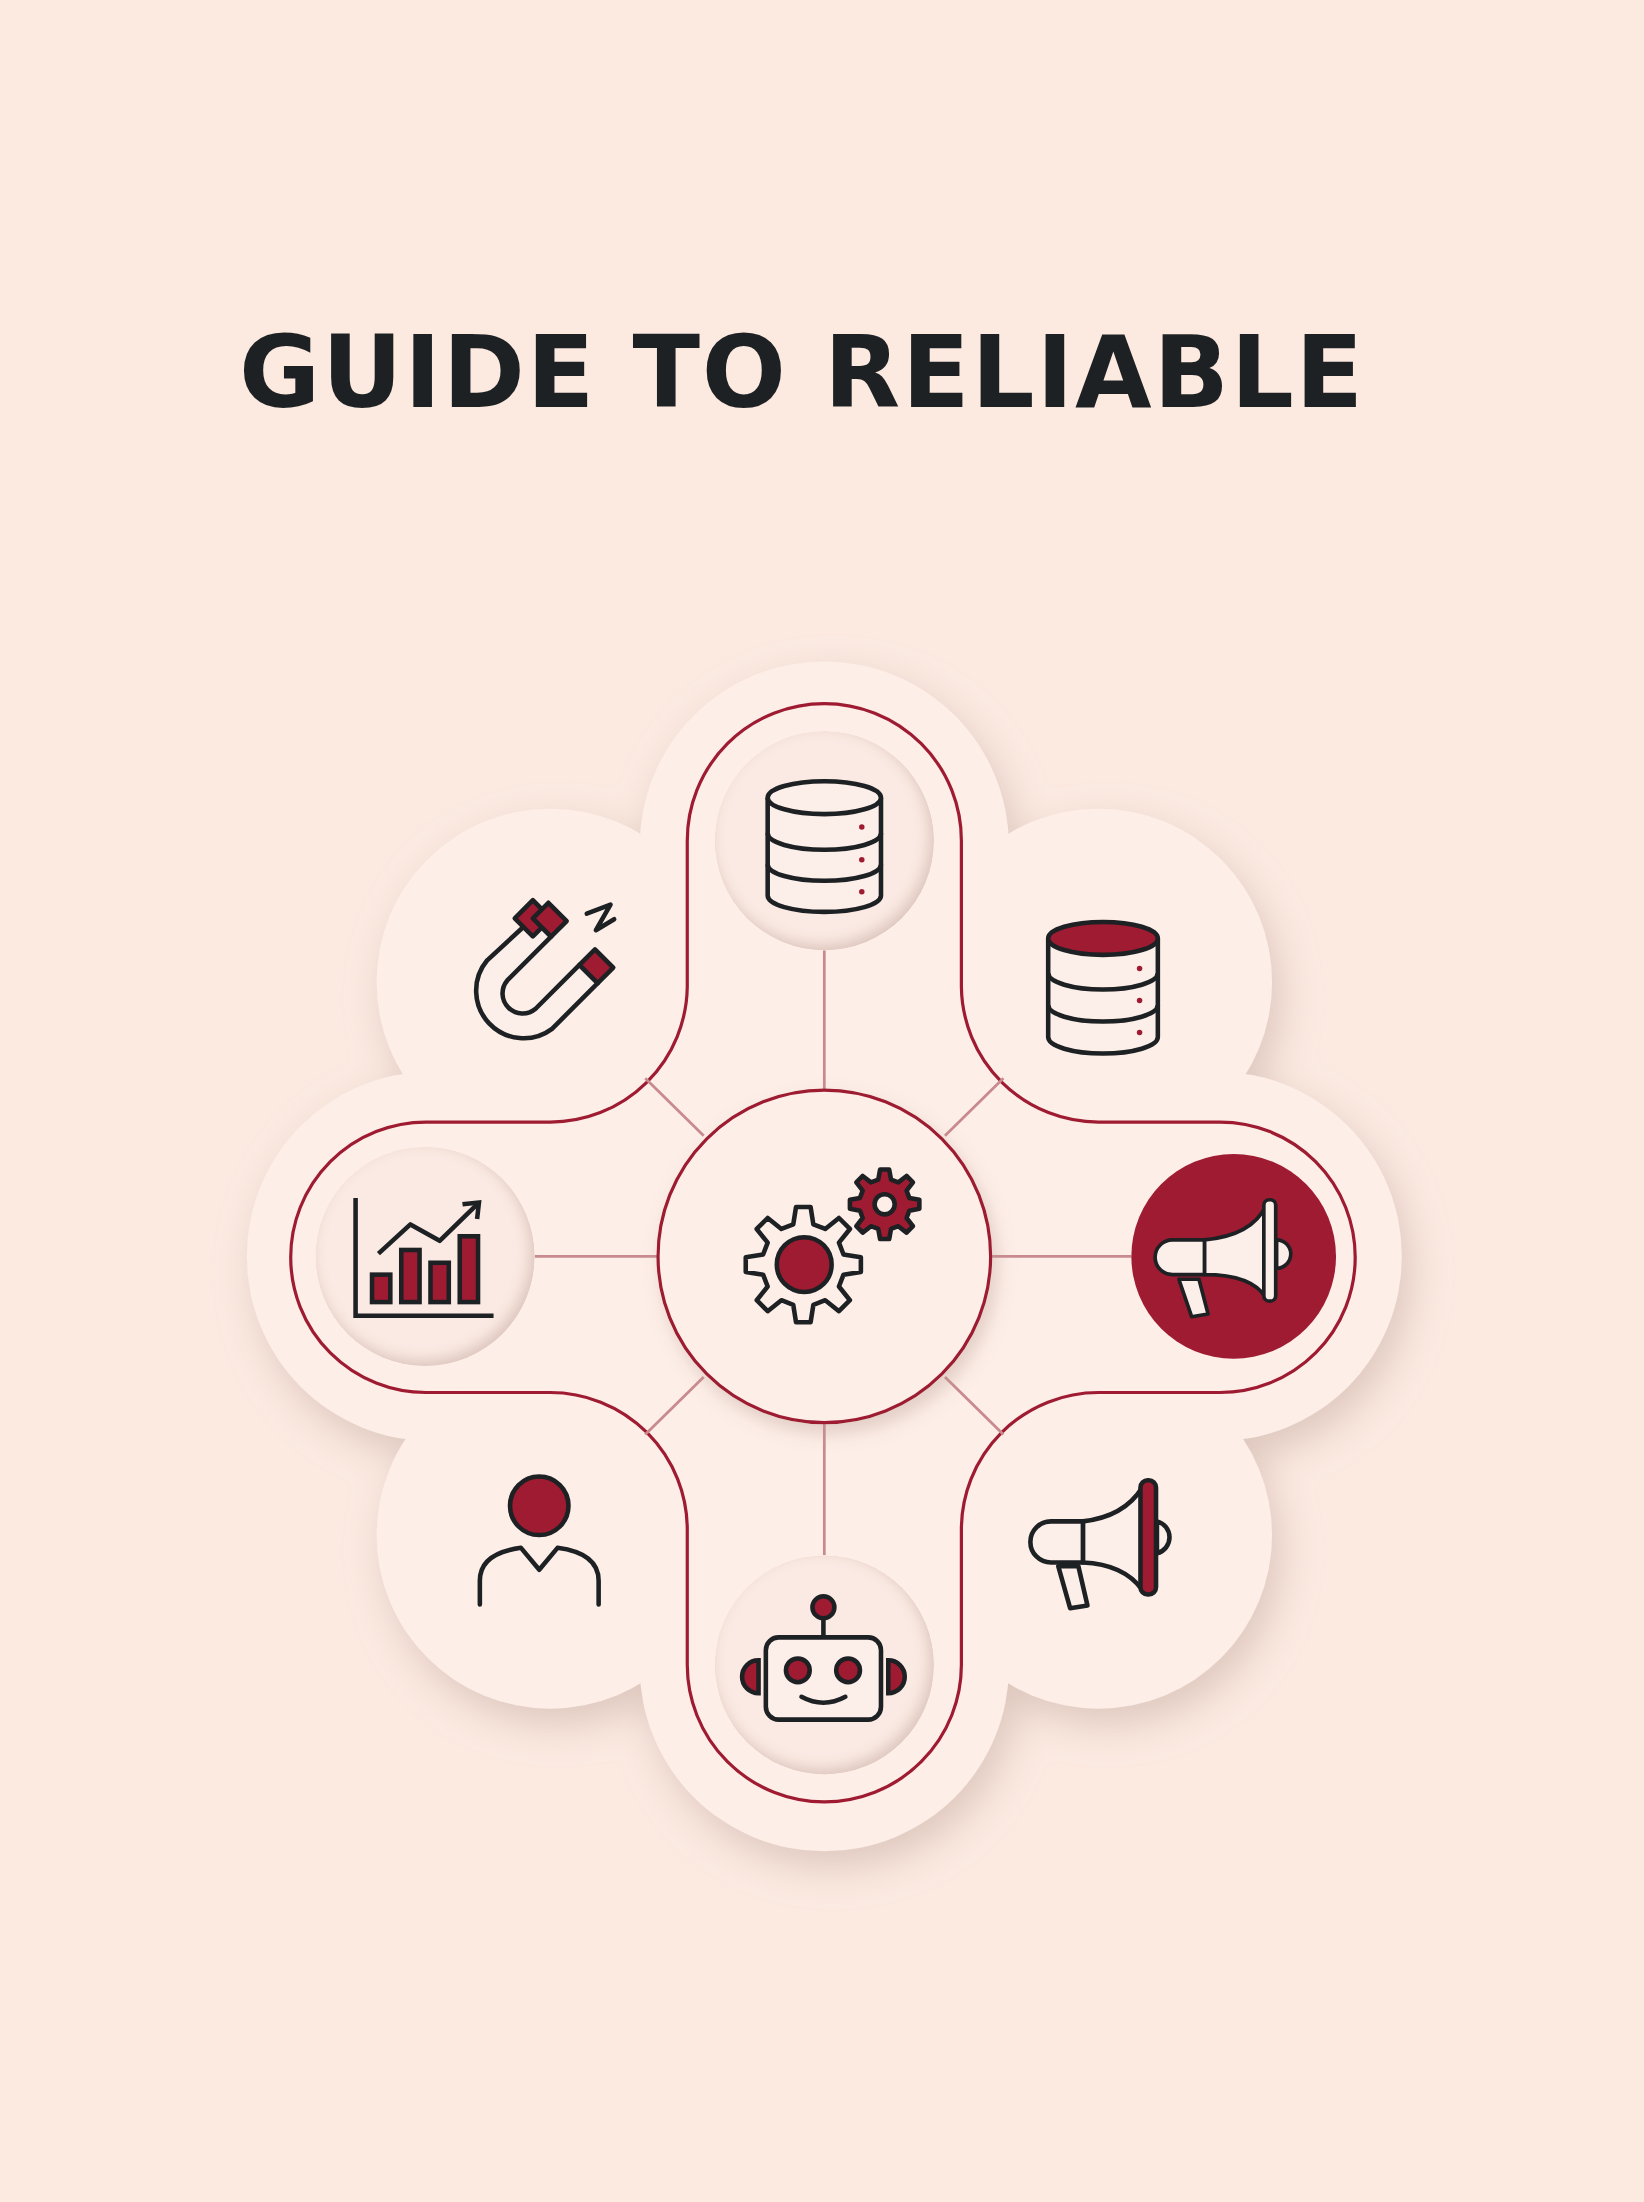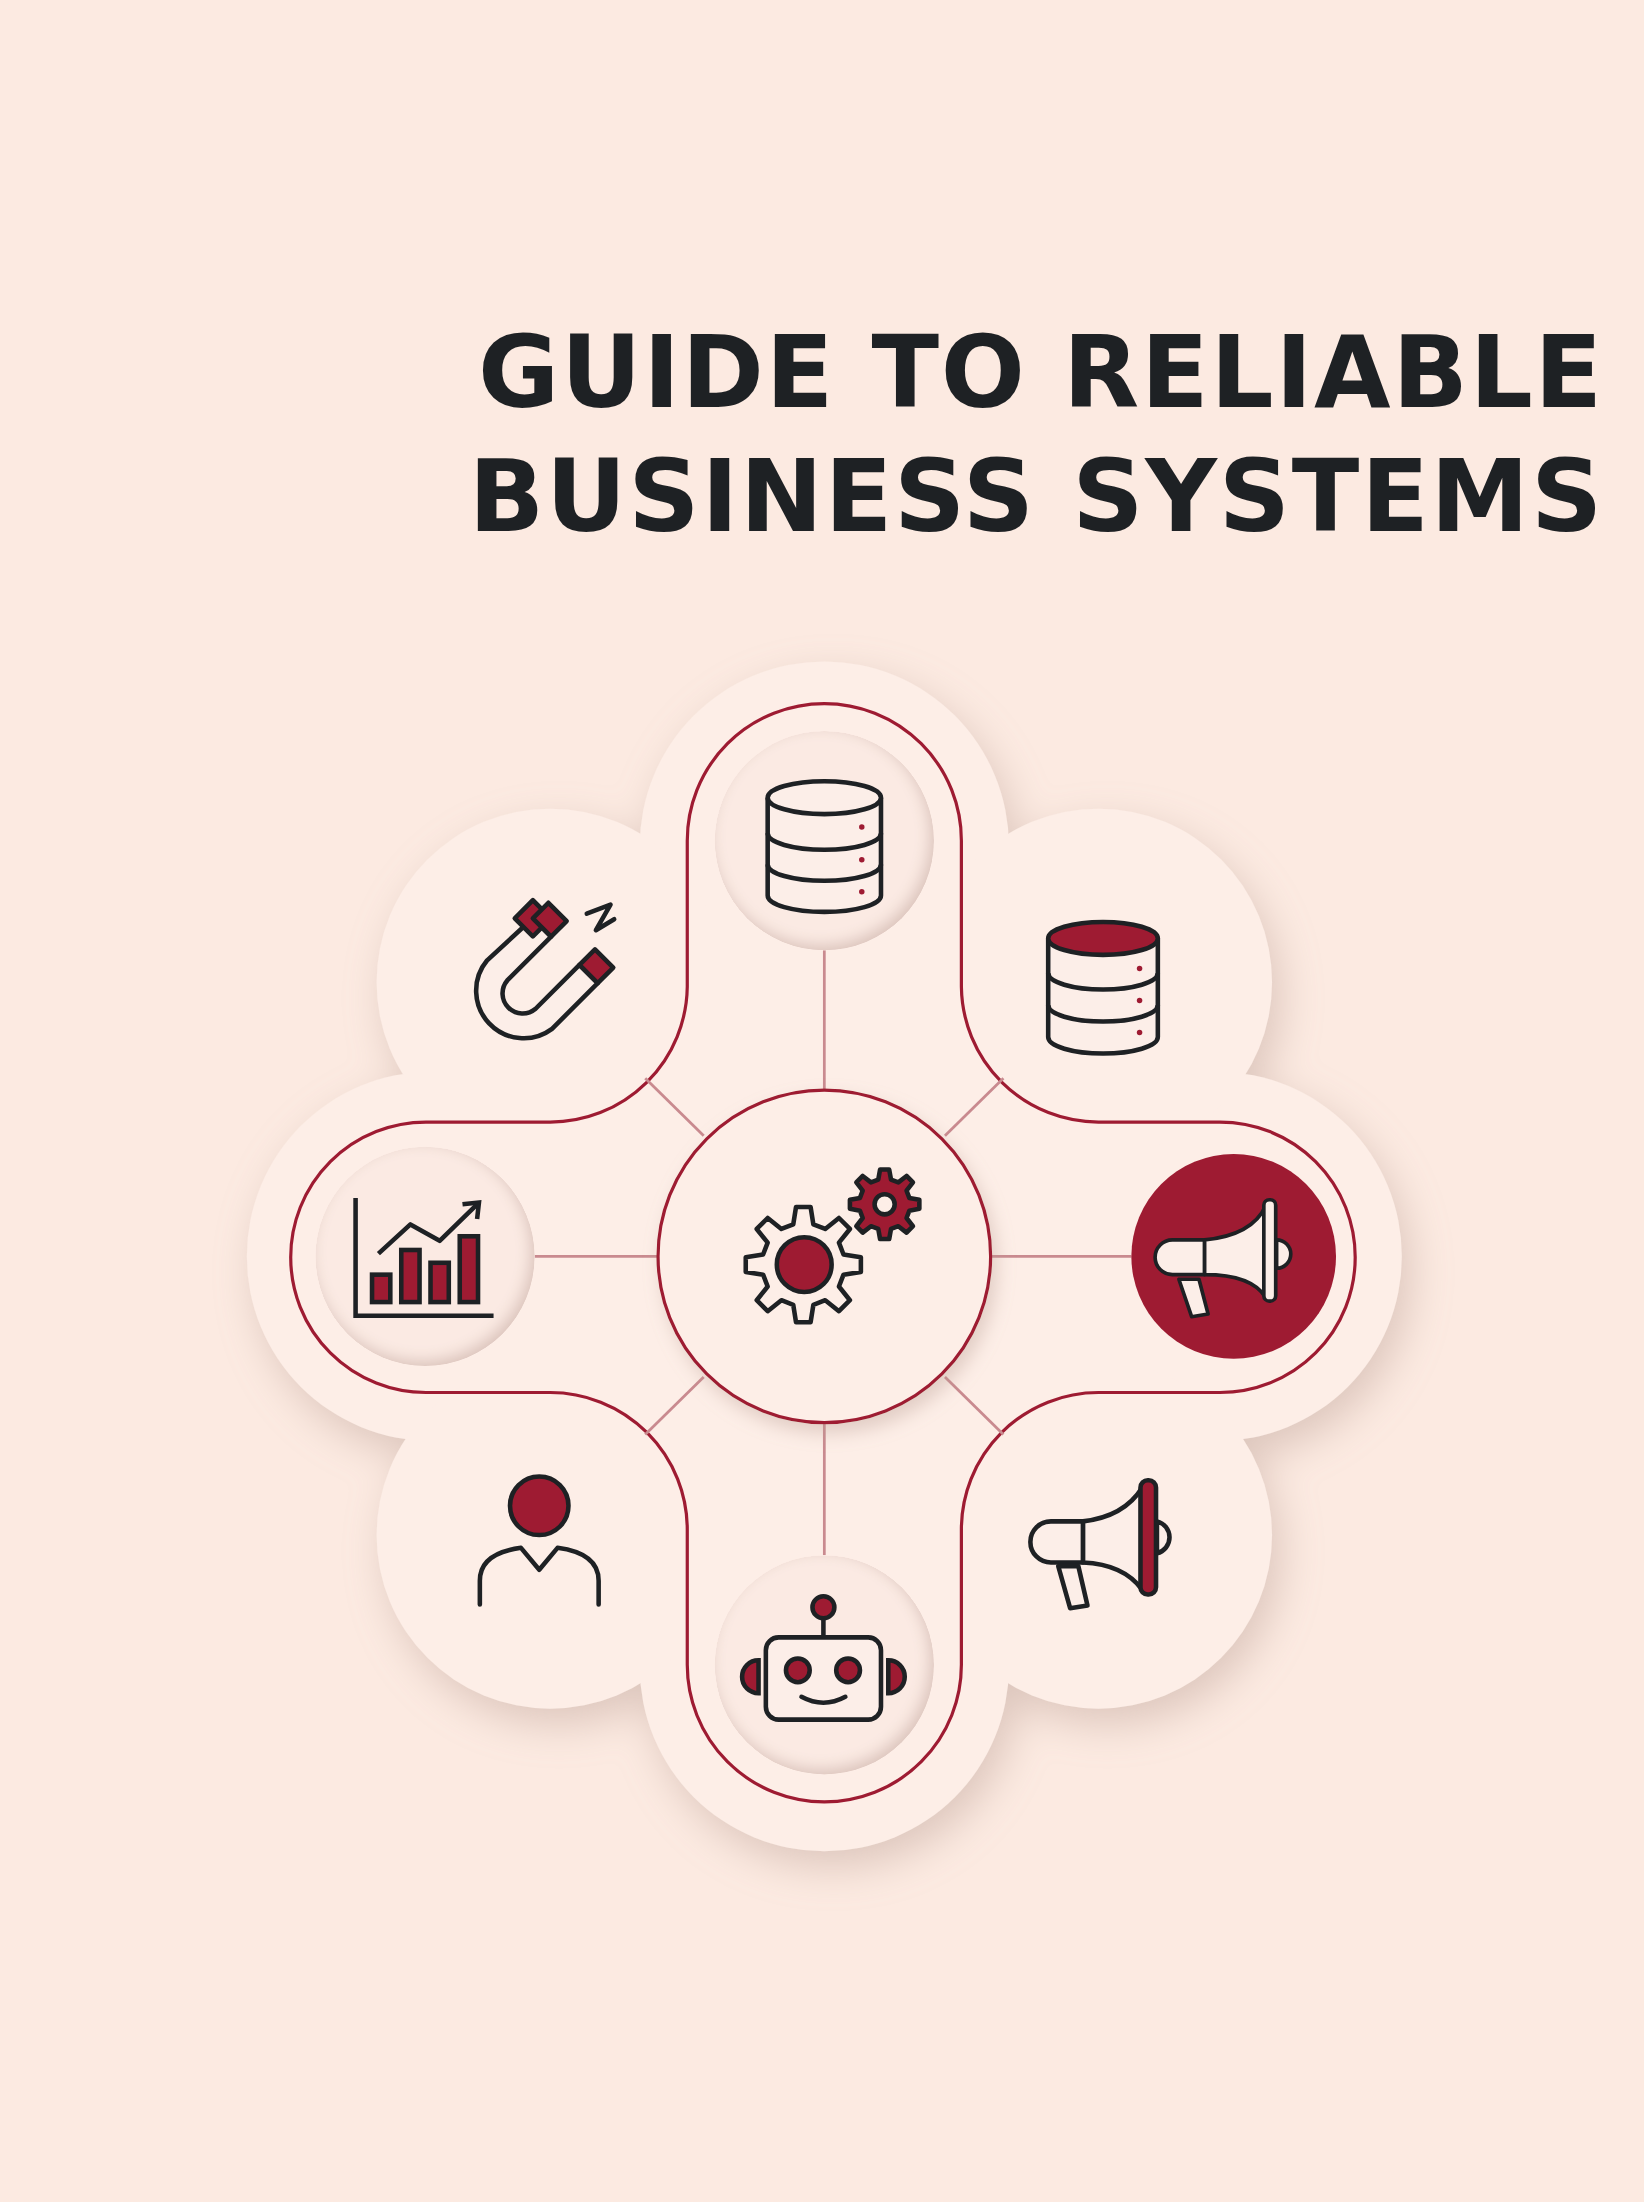--- a/index.html
+++ b/index.html
@@ -4,33 +4,32 @@
   <style>
     html, body { margin: 0; padding: 0; }
     body {
       width: 1645px; height: 2203px;
       background: #FCEAE1;
       position: relative; overflow: hidden;
       font-family: "DejaVu Sans", "Liberation Sans", sans-serif;
     }
     .title {
       position: absolute; left: 0; top: 311px; width: 1604px;
-      text-align: right; color: #1E2124;
+      text-align: center; color: #1E2124;
       font-weight: bold; font-size: 99px; line-height: 124px;
       letter-spacing: 1.8px;
     }
     .title span { display: block; }
     svg.diagram { position: absolute; left: 0; top: 0; }
   </style>
 </head>
 <body>
 
 <div class="title">
   <span>GUIDE TO RELIABLE</span>
-  <span>BUSINESS SYSTEMS</span>
 </div>
 
 <svg class="diagram" width="1645" height="2203" viewBox="0 0 1800 2411" xmlns="http://www.w3.org/2000/svg">
   <defs>
     <filter id="plateShadow" x="-20%" y="-20%" width="140%" height="140%">
       <feGaussianBlur in="SourceAlpha" stdDeviation="22"></feGaussianBlur>
       <feOffset dx="10" dy="18" result="ob"></feOffset>
       <feFlood flood-color="#B89C92" flood-opacity="0.45"></feFlood>
       <feComposite in2="ob" operator="in"></feComposite>
       <feMerge>

